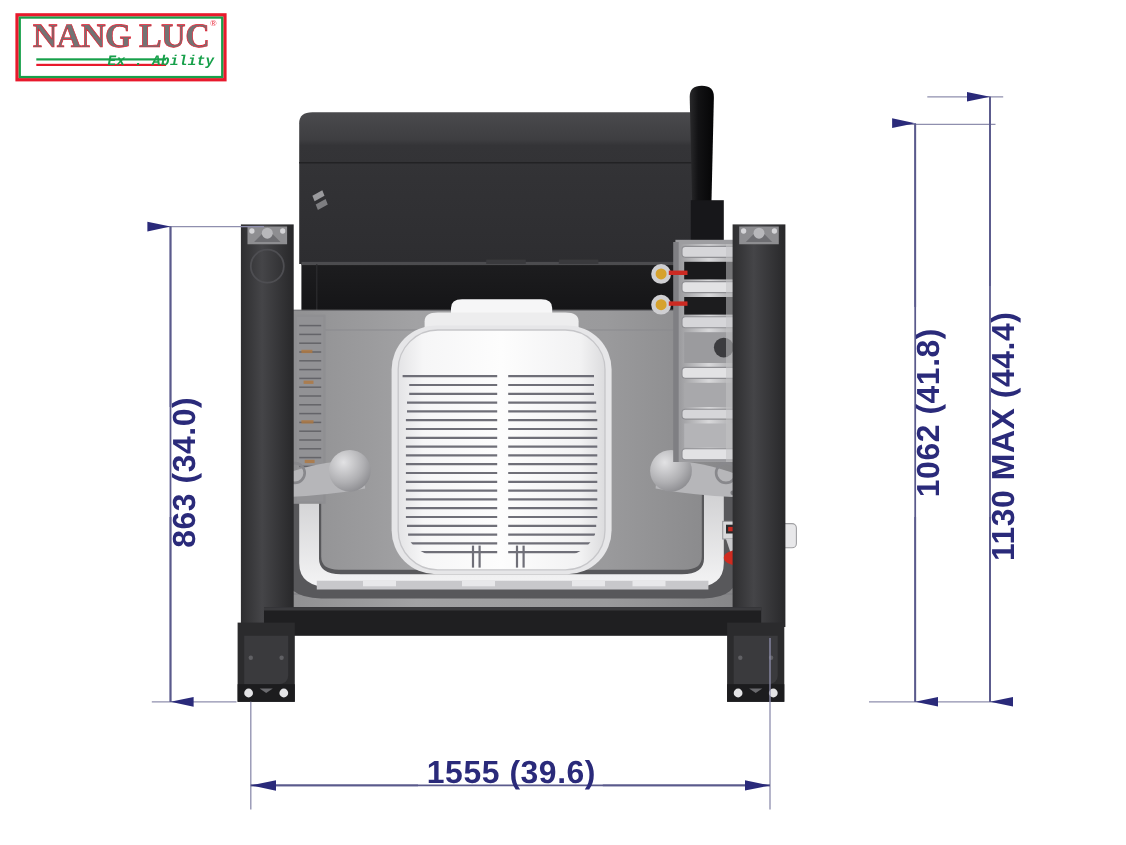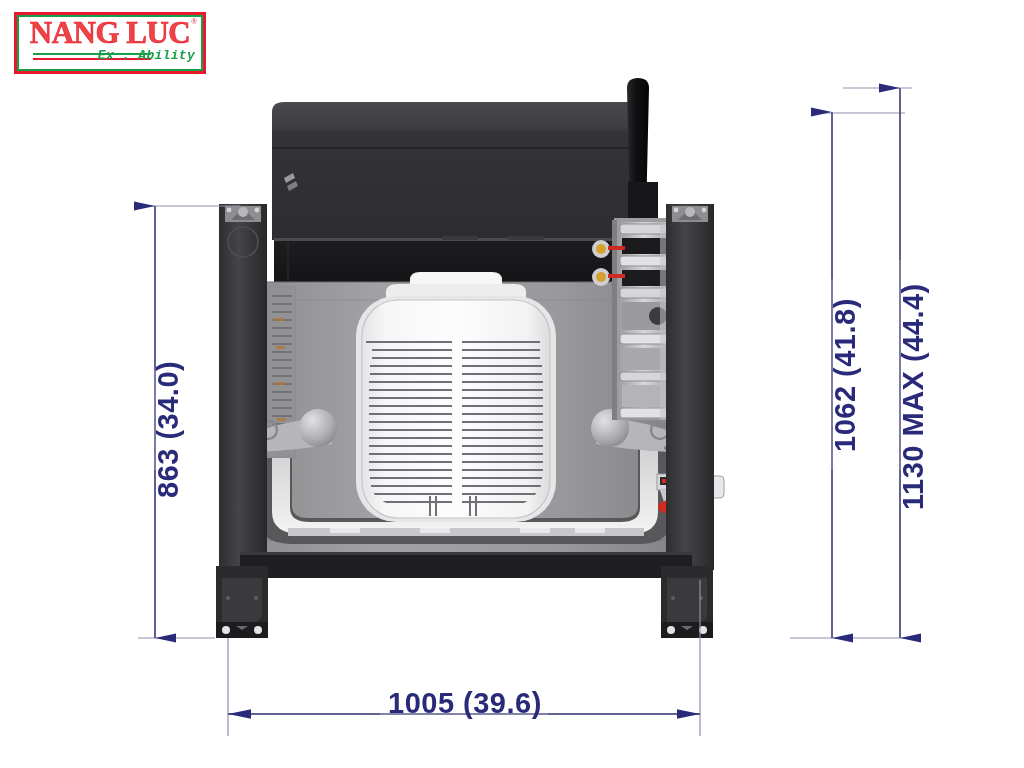--- a/index.html
+++ b/index.html
@@ -35,21 +35,21 @@
     inset: 3px;
     border: 2px solid #17a04a;
     box-sizing: border-box;
   }
   #logo-wordmark {
     position: absolute;
     left: 8px;
     top: 4px;
     width: 176px;
     height: 34px;
-    color: #ef4444;
+    color: #737373;
     font-family: "Liberation Serif", serif;
     font-weight: bold;
     font-size: 31px;
     letter-spacing: -0.5px;
     line-height: 34px;
     white-space: nowrap;
     text-align: center;
     -webkit-text-stroke: 0.6px #e8192c;
   }
   #logo-reg-mark {
@@ -498,13 +498,13 @@
     <line x1="700" y1="714" x2="548" y2="714" marker-end="url(#arrSide)" transform="rotate(180 624 714)"></line>
   </g>
 </svg>
 
 <div class="dim-text dim-vertical" style="left:152px; top:498px;">863 (34.0)</div>
 
 <div class="dim-text dim-vertical" style="left:829px; top:452px;">1062 (41.8)</div>
 
 <div class="dim-text dim-vertical" style="left:897px; top:510px;">1130 MAX (44.4)</div>
 
-<div class="dim-text" style="left:388px; top:687px;">1005 (39.6)</div>
+<div class="dim-text" style="left:388px; top:687px;">1555 (39.6)</div>
 
 </body></html>

